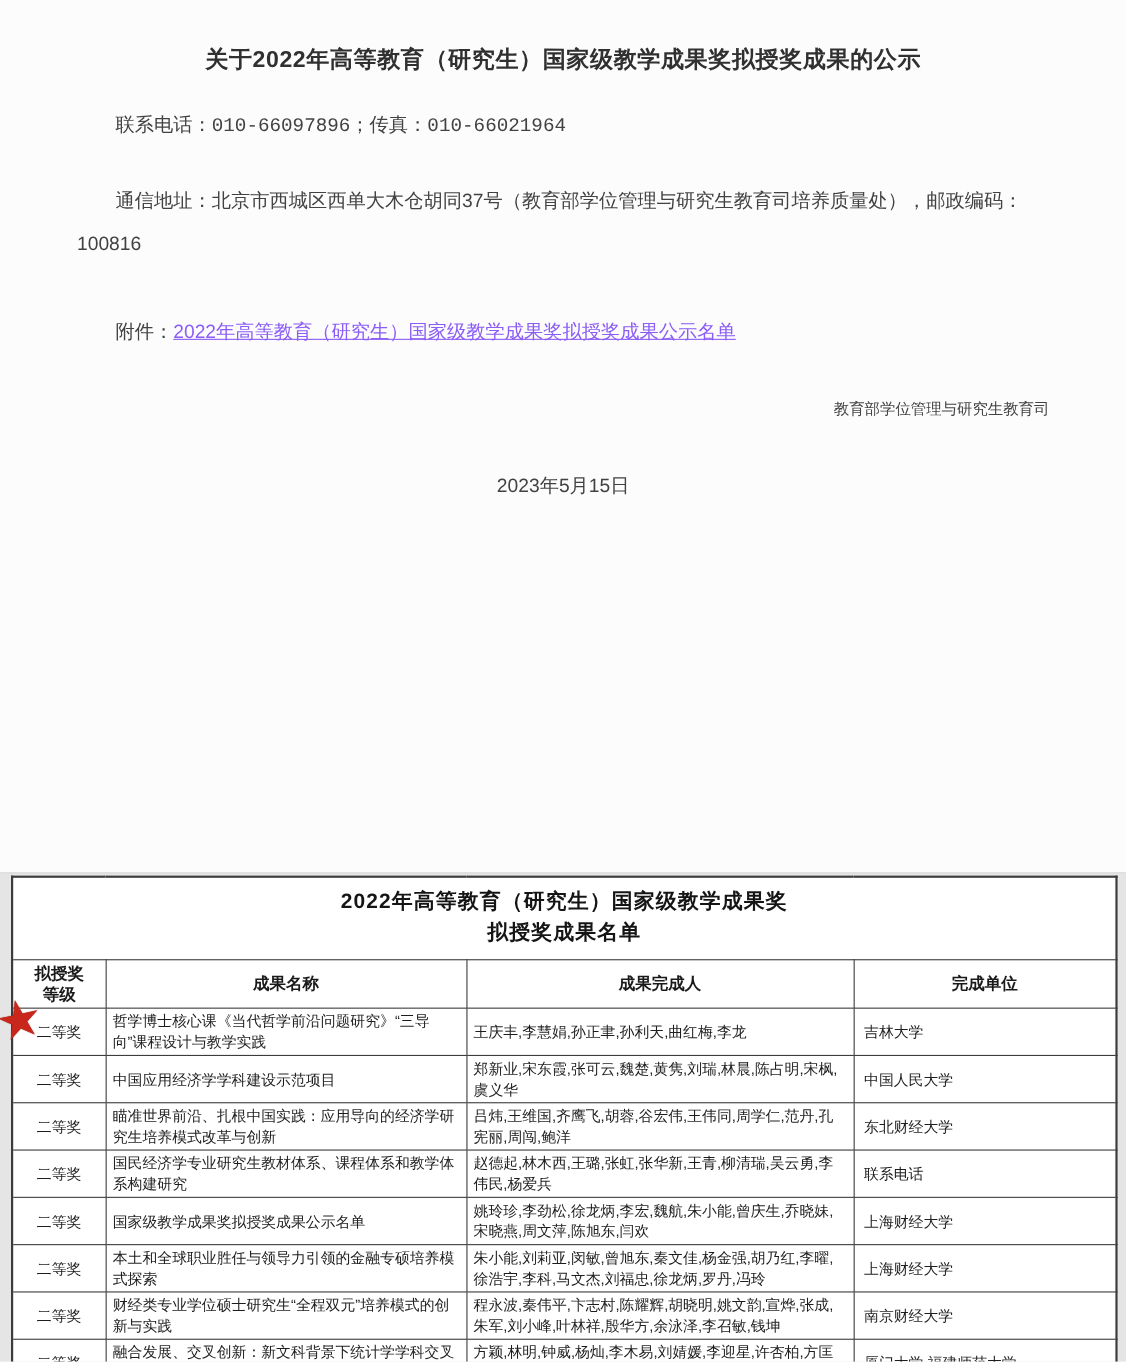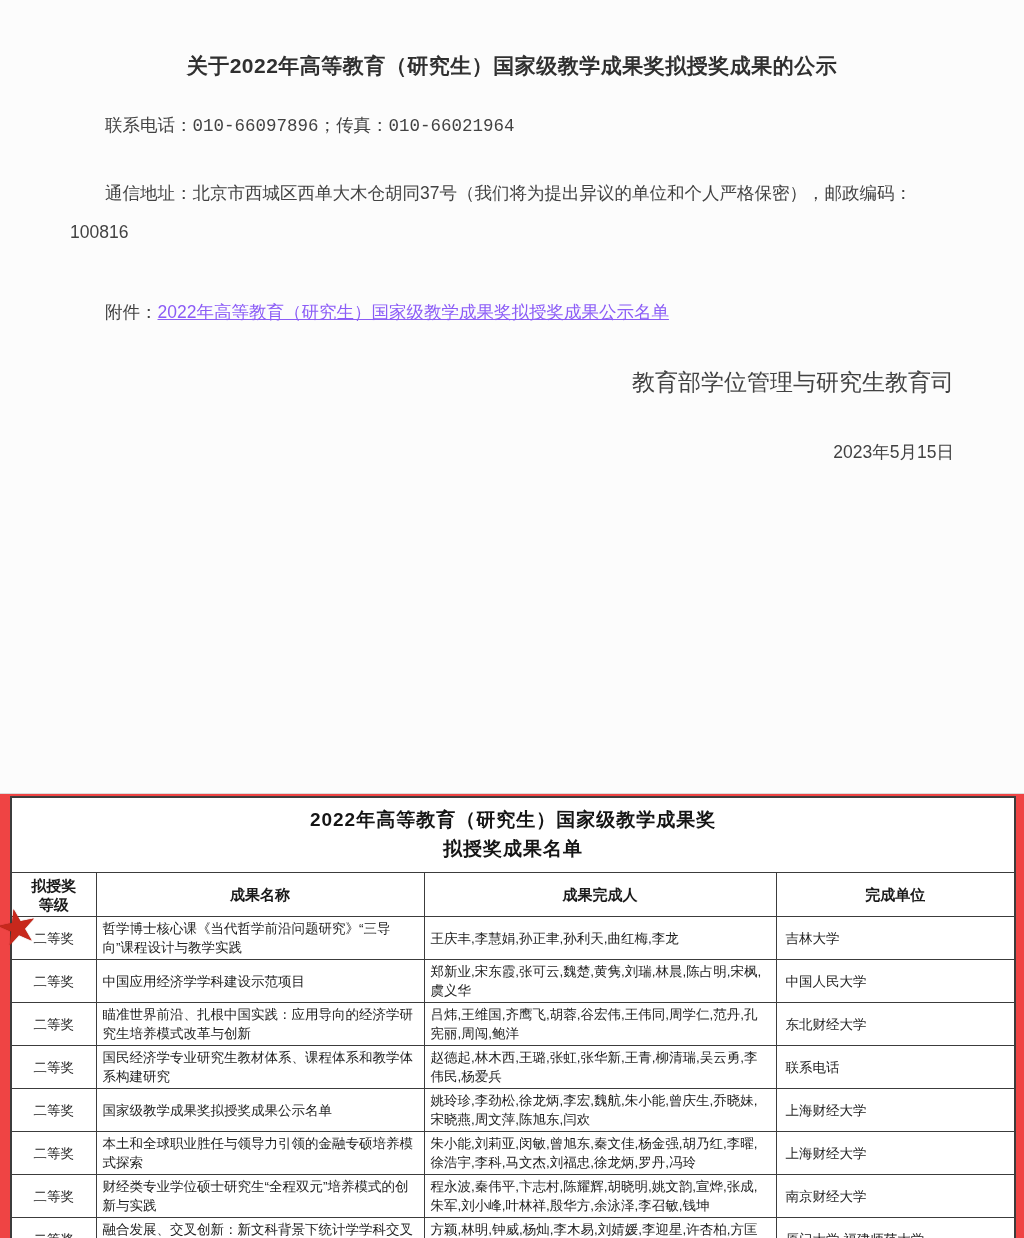--- a/index.html
+++ b/index.html
@@ -1,42 +1,42 @@
 <!DOCTYPE html>
 <html><head>
 <meta charset="utf-8">
 <style>
   * { margin:0; padding:0; box-sizing:border-box; }
   html,body { width:1024px; height:1238px; overflow:hidden; }
   body {
     font-family:"Liberation Sans","DejaVu Sans",sans-serif;
     background:#fcfcfc; color:#3f3f3f; position:relative;
   }
-  .doc { position:absolute; top:16px; left:0; width:1024px; padding:0 70px; }
+  .doc { position:absolute; top:5px; left:0; width:1024px; padding:0 70px; }
   .doc-title {
     margin-top:36px; text-align:center; font-size:21px; font-weight:bold;
     color:#303030; letter-spacing:0.5px; line-height:28px;
   }
   .para {
     margin-top:28px; font-size:17.5px; line-height:39px;
     text-align:justify; text-indent:2em; color:#424242;
   }
   .para.first { margin-top:48px; }
   .single-line { margin-top:26px; font-size:17.5px; line-height:40px; text-indent:2em; color:#424242;font-family:Liberation Mono, monospace; }
   .addr-block { margin-top:28px; font-size:17.5px; line-height:39px; color:#424242; }
   .addr-line1 { text-indent:2em; }
   .addr-zip { text-indent:0; }
   .attach-line { margin-top:40px; font-size:17.5px; line-height:40px; text-indent:2em; color:#424242; }
   .attach-link { color:#8b5cf6; text-decoration:underline; cursor:pointer; }
-  .sig-line { margin-top:30px; text-align:right; font-size:23px; line-height:40px; color:#424242; }
-  .date-line { margin-top:30px; text-align:right; font-size:17.5px; line-height:40px; color:#424242; }
+  .sig-line { margin-top:30px; text-align:right; font-size:14px; line-height:40px; color:#424242; }
+  .date-line { margin-top:30px; text-align:center; font-size:17.5px; line-height:40px; color:#424242; }
 
   .table-block {
     position:absolute; top:793px; left:0; width:1024px; height:445px;
-    overflow:hidden; background:#ef4444; border-top:1px solid #dcdcdc; padding-top:2px;
+    overflow:hidden; background:#e5e5e5; border-top:1px solid #dcdcdc; padding-top:2px;
   }
   table.award {
     margin-left:10px; width:1004px; border-collapse:collapse;
     background:#ffffff; table-layout:fixed;
     border:2px solid #3c3c3c;
     color:#1d1d1d;
   }
   table.award col.w1 { width:85px; }
   table.award col.w2 { width:328px; }
   table.award col.w3 { width:352px; }
@@ -63,21 +63,21 @@
 <body>
 
 <div class="doc">
   <h1 class="doc-title">关于2022年高等教育（研究生）国家级教学成果奖拟授奖成果的公示</h1>
 
 
 
   <p class="single-line">联系电话：010-66097896；传真：010-66021964</p>
 
   <div class="addr-block">
-    <div class="addr-line1">通信地址：北京市西城区西单大木仓胡同37号（我们将为提出异议的单位和个人严格保密），邮政编码：</div>
+    <div class="addr-line1">通信地址：北京市西城区西单大木仓胡同37号（教育部学位管理与研究生教育司培养质量处），邮政编码：</div>
     <div class="addr-zip">100816</div>
   </div>
 
   <p class="attach-line">
     <span>附件：</span><a class="attach-link">2022年高等教育（研究生）国家级教学成果奖拟授奖成果公示名单</a>
   </p>
 
   <div class="sig-line">教育部学位管理与研究生教育司</div>
   <div class="date-line">2023年5月15日</div>
 </div>

